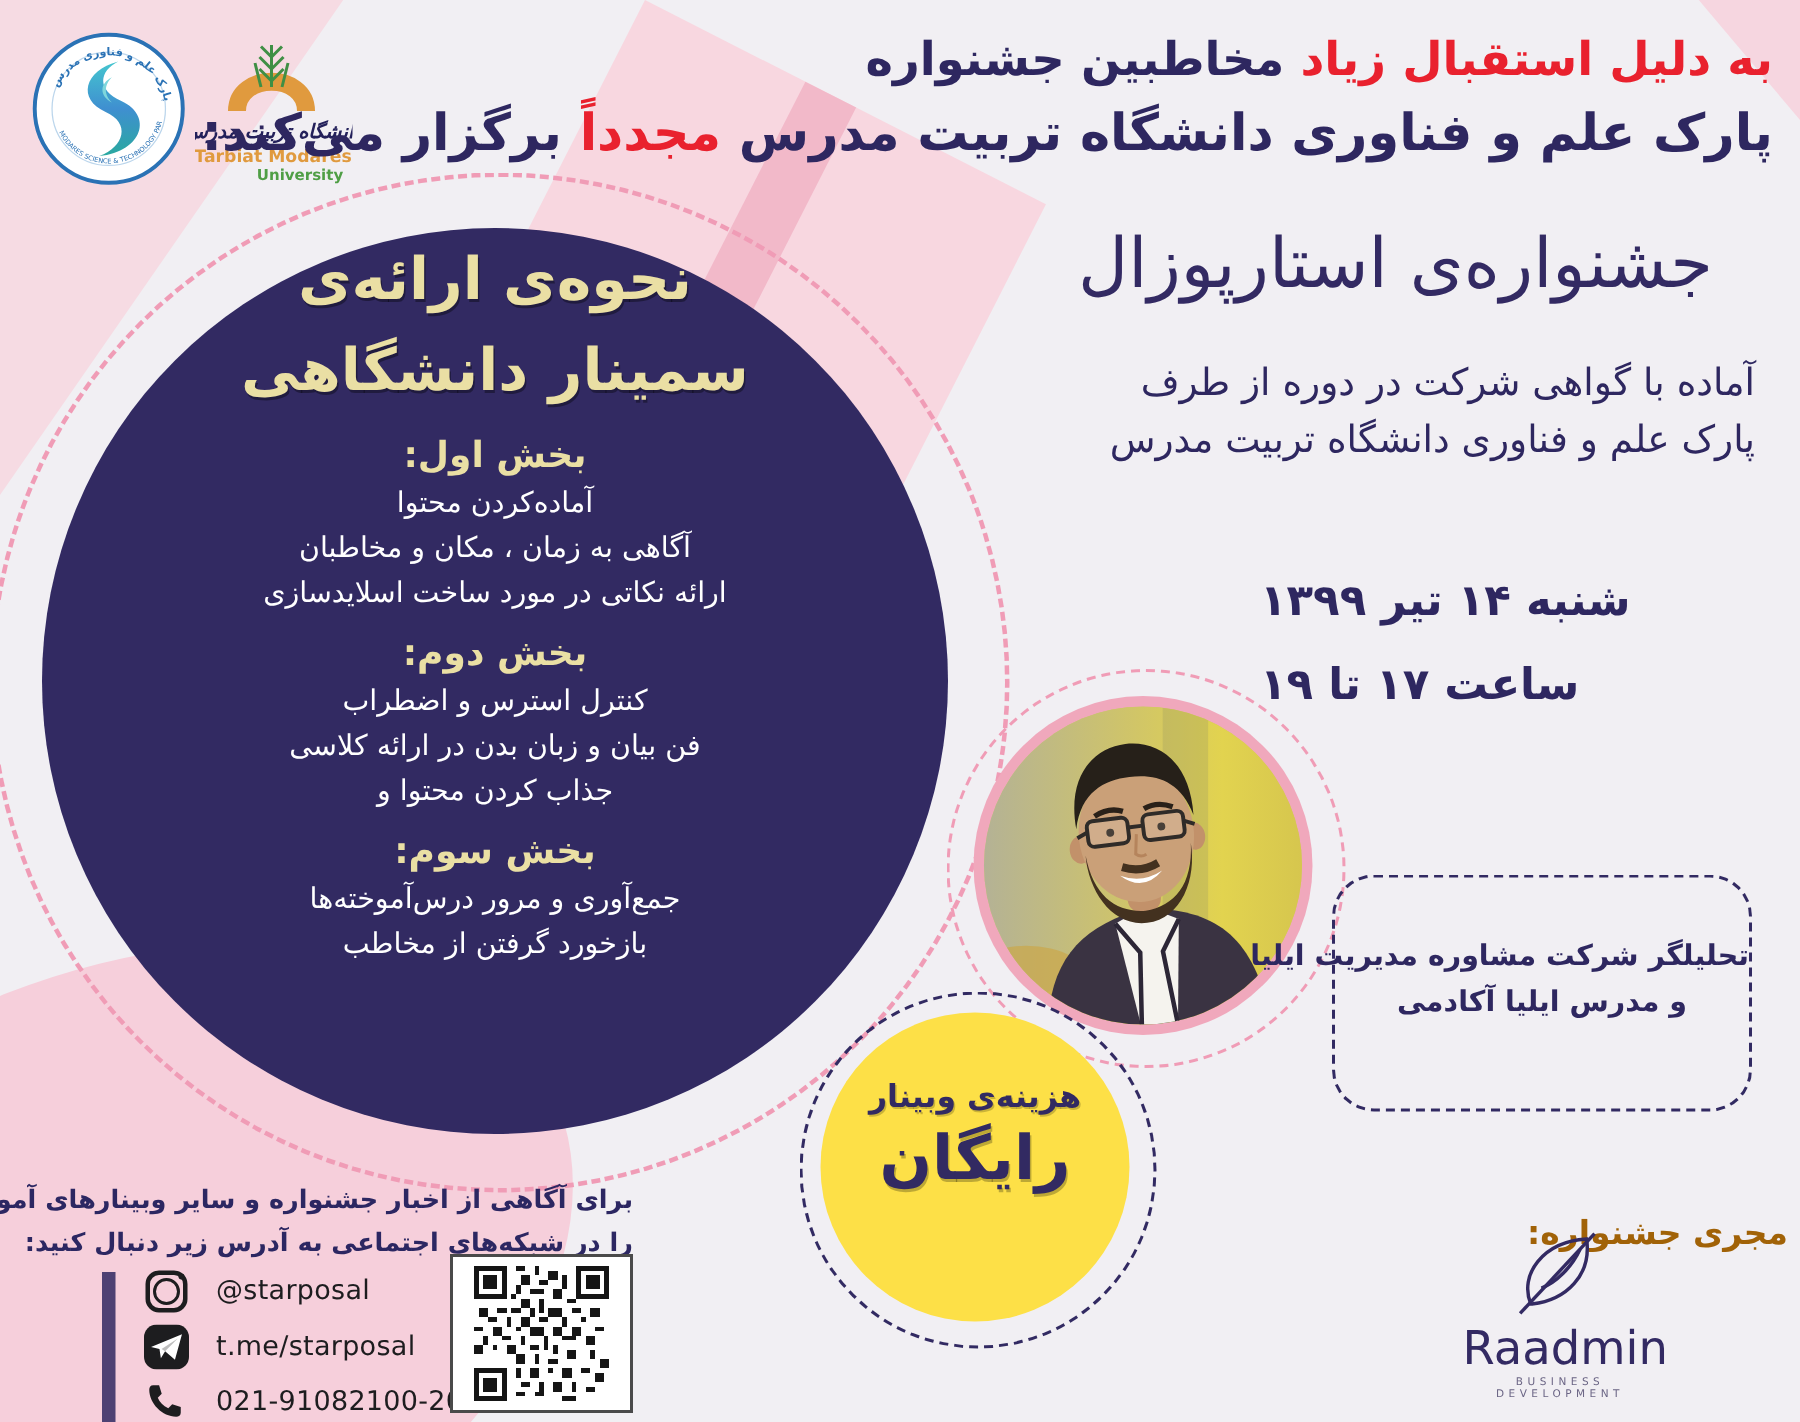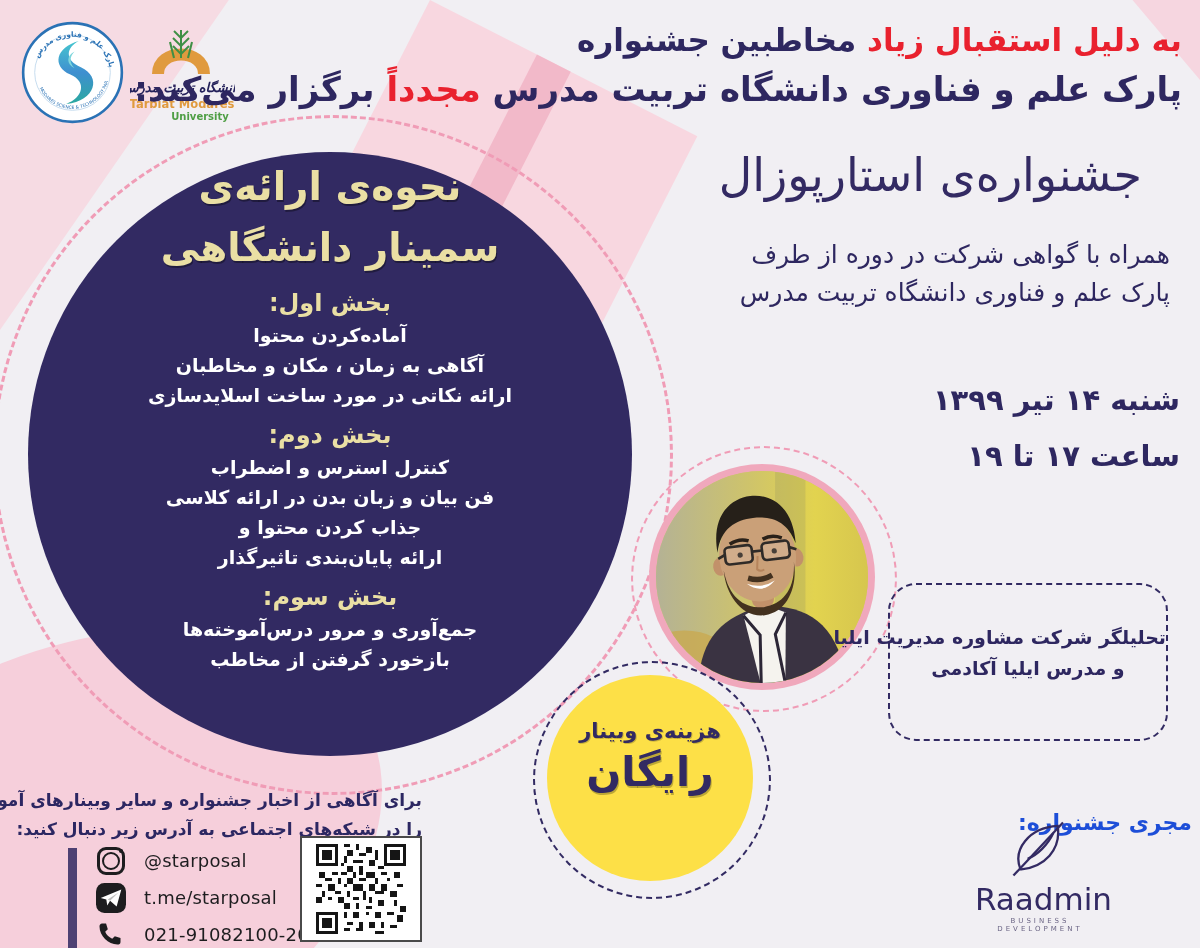--- a/index.html
+++ b/index.html
@@ -37,28 +37,28 @@
   .park-logo{position:absolute;left:0;top:2px;width:105px;height:105px;}
   .tmu-logo{position:absolute;left:110px;top:6px;width:105px;height:108px;}
 
   
   .navy-circle{position:absolute;left:28px;top:152px;width:604px;height:604px;
     background:#322a62;border-radius:50%;}
   .circle-content{position:absolute;left:70px;top:156px;width:520px;text-align:center;direction:rtl;}
   .circle-title{font-size:39px;font-weight:bold;color:#eadfa4;line-height:61px;
     text-shadow:1px 2px 0 rgba(0,0,0,.35);}
   .sec-head{font-size:24px;font-weight:bold;color:#eadfa4;line-height:33px;margin-top:9px;}
-  .sec-item{font-size:19px;font-weight:bold;color:#ffffff;line-height:30px;}
+  .sec-item{font-size:19px;font-weight:normal;color:#ffffff;line-height:30px;}
 
   
   .event-title{position:absolute;top:148px;right:58px;font-size:46px;font-weight:500;
     direction:rtl;color:#332a63;}
   .event-cert{position:absolute;top:236px;right:30px;text-align:right;direction:rtl;
     font-size:25px;line-height:38px;font-weight:500;}
-  .event-when{position:absolute;top:372px;left:840px;width:340px;text-align:right;
+  .event-when{position:absolute;top:372px;left:840px;width:340px;text-align:left;
     direction:rtl;font-size:29px;font-weight:bold;line-height:56px;}
 
   
   .photo-dash{position:absolute;left:631px;top:446px;width:262px;height:262px;
     border:2.5px dashed #f09cb6;border-radius:50%;}
   .photo-ring{position:absolute;left:649px;top:464px;width:226px;height:226px;
     background:#f0a8bc;border-radius:50%;}
   .photo{position:absolute;left:656px;top:471px;width:212px;height:212px;border-radius:50%;
     overflow:hidden;background:#cfc56b;}
 
@@ -89,21 +89,21 @@
   .social-label{margin-left:18px;font-size:18px;font-weight:normal;color:#1d1d1f;
     letter-spacing:.2px;white-space:nowrap;}
   .ig-box{position:absolute;inset:1px;border:3px solid #1d1d1f;border-radius:9px;}
   .ig-lens{position:absolute;inset:6px;border:2.5px solid #1d1d1f;border-radius:50%;}
   .ig-dot{position:absolute;top:3px;right:3px;width:4px;height:4px;background:#1d1d1f;border-radius:50%;}
   .qr-box{position:absolute;left:300px;top:836px;width:122px;height:106px;background:#fff;
     border:2.5px solid #4a4a4a;box-sizing:border-box;display:flex;align-items:center;justify-content:center;}
 
   
   .organizer-label{position:absolute;top:810px;right:8px;font-size:22px;font-weight:bold;
-    direction:rtl;color:#1d4ed8;}
+    direction:rtl;color:#a16207;}
   .raadmin{position:absolute;left:975px;top:818px;width:130px;text-align:center;}
   .raadmin-leaf{margin:0 auto;width:62px;height:62px;}
   .raadmin-name{font-size:31px;color:#332a63;letter-spacing:0;line-height:30px;font-weight:500;}
   .raadmin-tag{font-size:7px;color:#6b6585;letter-spacing:3px;margin-top:3px;}
 </style>
 </head>
 <body>
 
 <div class="poster">
 
@@ -166,29 +166,28 @@
     <div class="circle-title nowrap">نحوه‌ی ارائه‌ی</div>
     <div class="circle-title nowrap">سمینار دانشگاهی</div>
     <div class="sec-head">بخش اول:</div>
     <div class="sec-item">آماده‌کردن محتوا</div>
     <div class="sec-item">آگاهی به زمان ، مکان و مخاطبان</div>
     <div class="sec-item">ارائه نکاتی در مورد ساخت اسلایدسازی</div>
     <div class="sec-head">بخش دوم:</div>
     <div class="sec-item">کنترل استرس و اضطراب</div>
     <div class="sec-item">فن بیان و زبان بدن در ارائه کلاسی</div>
     <div class="sec-item">جذاب کردن محتوا و</div>
-    <div class="sec-item">ارائه پایان‌بندی تاثیرگذار</div>
     <div class="sec-head">بخش سوم:</div>
     <div class="sec-item">جمع‌آوری و مرور درس‌آموخته‌ها</div>
     <div class="sec-item">بازخورد گرفتن از مخاطب</div>
   </div>
 
   <div class="event-title nowrap">جشنواره‌ی استارپوزال</div>
   <div class="event-cert">
-    <div class="nowrap">همراه با گواهی شرکت در دوره از طرف</div>
+    <div class="nowrap">آماده با گواهی شرکت در دوره از طرف</div>
     <div class="nowrap">پارک علم و فناوری  دانشگاه تربیت مدرس</div>
   </div>
   <div class="event-when">
     <div class="nowrap">شنبه ۱۴ تیر ۱۳۹۹</div>
     <div class="nowrap">ساعت ۱۷ تا ۱۹</div>
   </div>
 
   <div class="photo-dash"></div>
   <div class="photo-ring"></div>
   <div class="photo">

